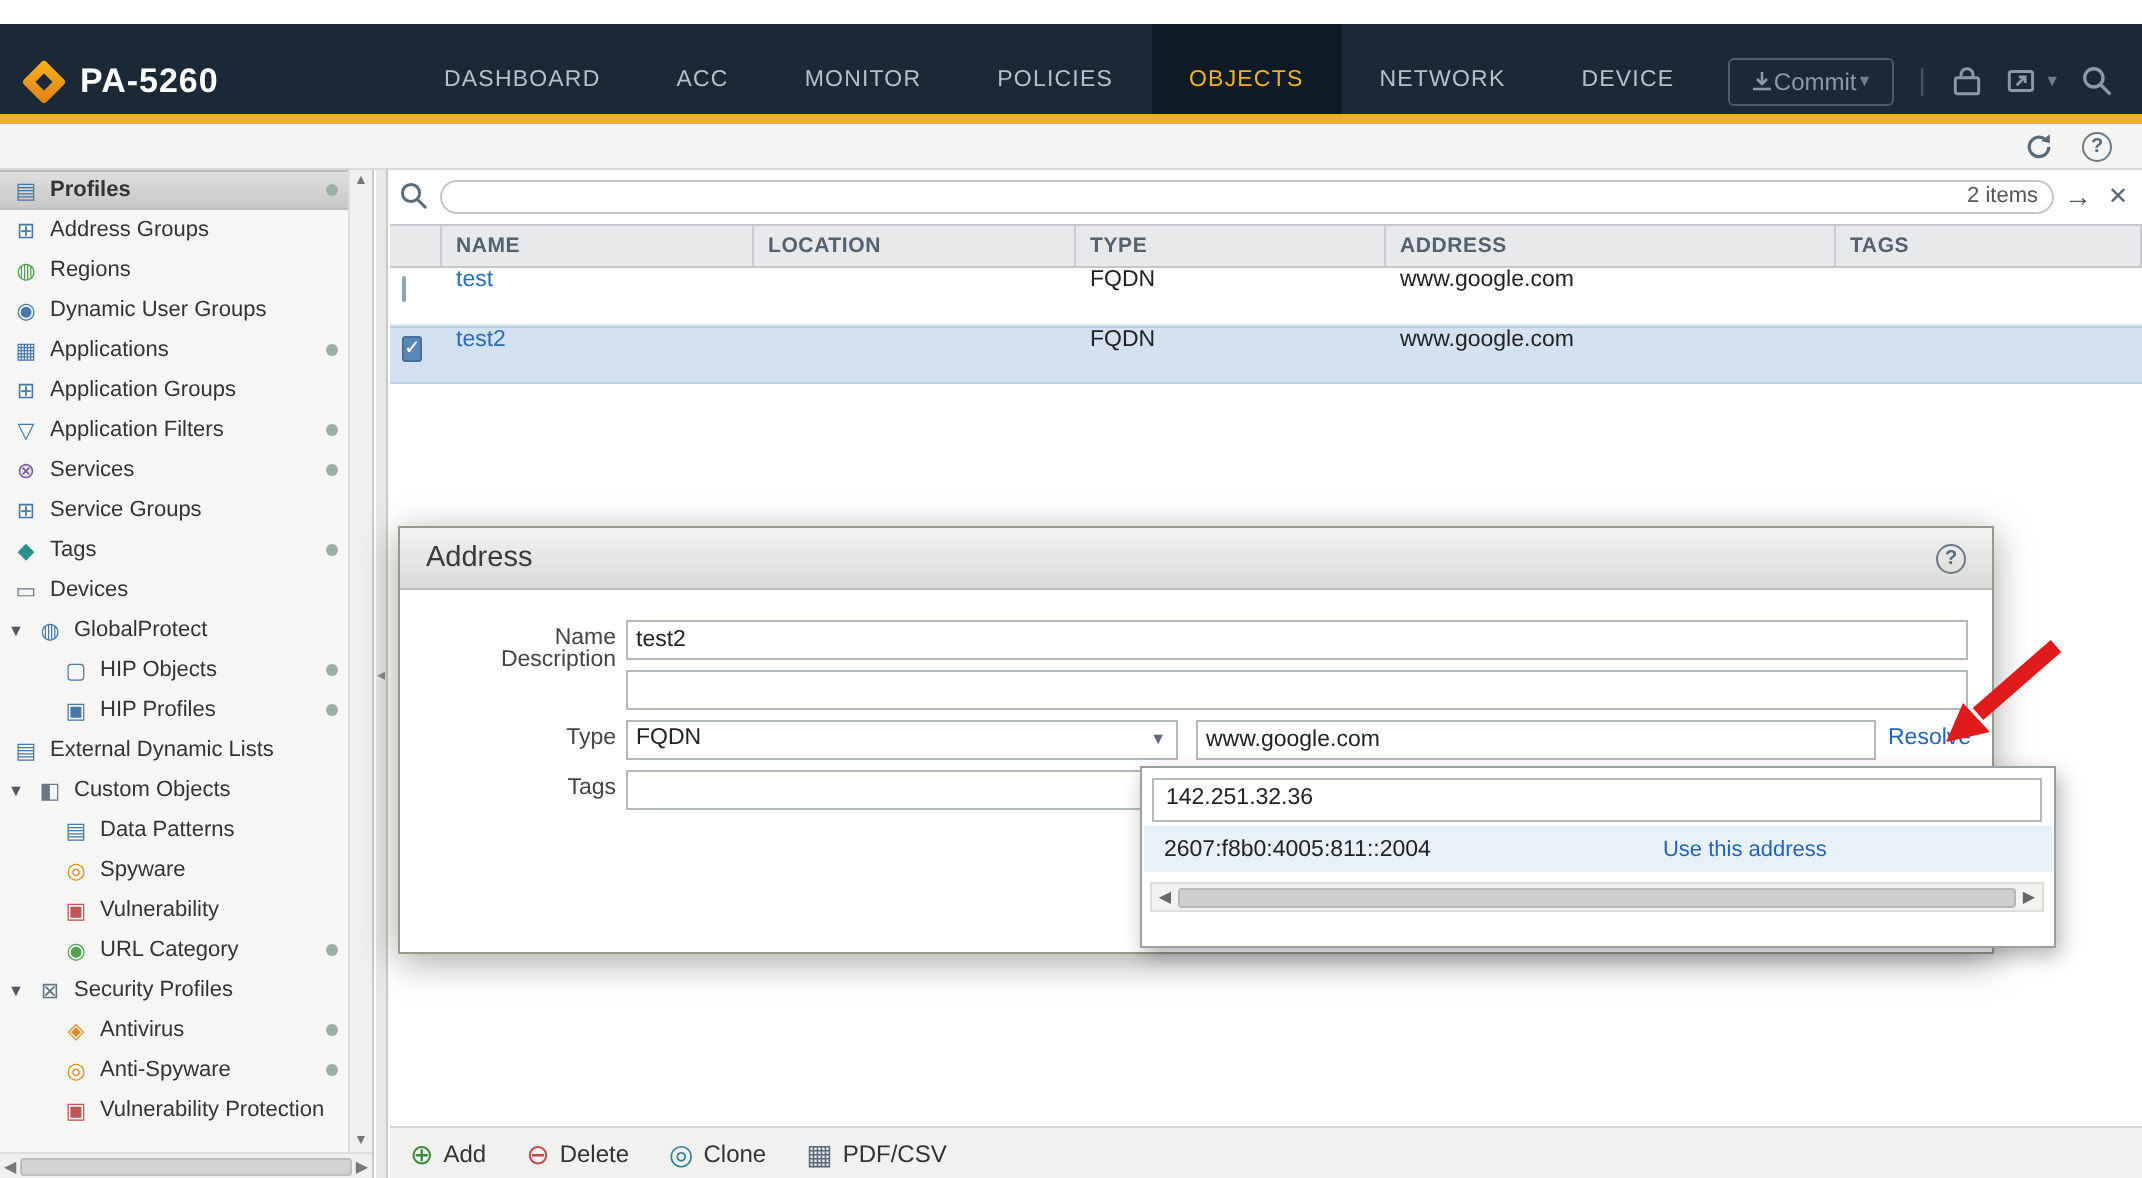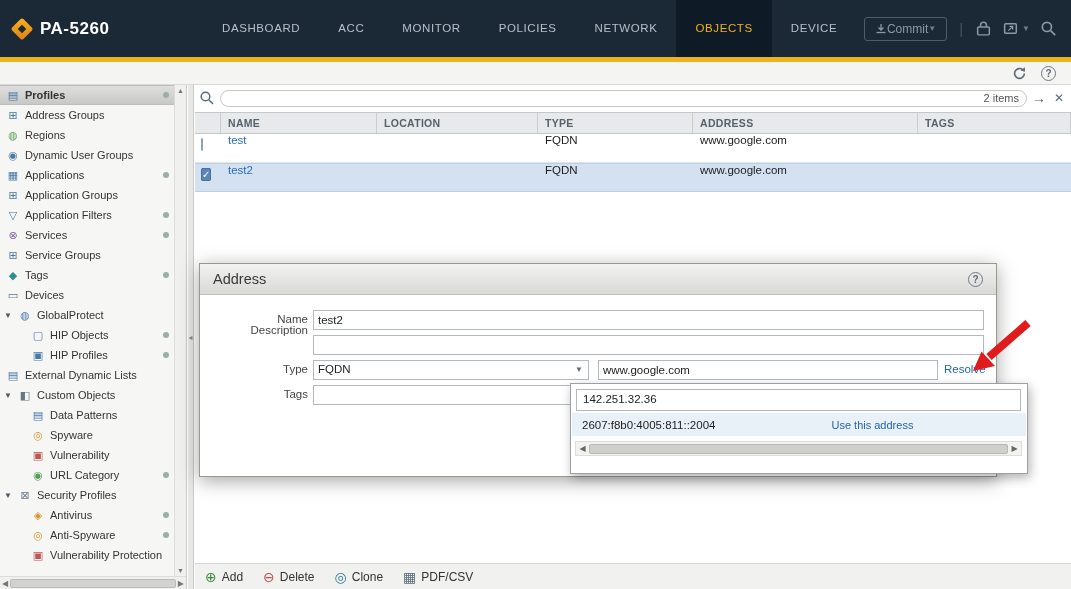--- a/index.html
+++ b/index.html
@@ -1,21 +1,21 @@
 <!DOCTYPE html>
 <html><head>
 <meta charset="utf-8">
 <style>
   *{box-sizing:border-box;margin:0;padding:0}
   html,body{width:1071px;height:589px;overflow:hidden}
   body{font-family:"Liberation Sans","DejaVu Sans",sans-serif;background:#fff}
   .app{position:relative;width:1071px;height:589px;overflow:hidden;background:#fff}
 
   
-  .topbar{position:absolute;left:0;top:0;width:100%;height:57px;background:#1b2836;display:flex;align-items:center}
+  .topbar{position:absolute;left:0;top:12px;width:100%;height:57px;background:#1b2836;display:flex;align-items:center}
   .logo{display:flex;align-items:center;gap:10px;padding-left:14px;width:175px;flex:none}
   .logo-diamond{width:16px;height:16px;transform:rotate(45deg);background:linear-gradient(135deg,#f6b21c,#e07f19);border-radius:2px;position:relative}
   .logo-diamond::after{content:"";position:absolute;left:5px;top:5px;right:5px;bottom:5px;background:#1b2836}
   .logo-text{color:#fff;font-size:17px;font-weight:bold;letter-spacing:.5px}
   .nav{display:flex;height:57px;margin-left:28px}
   .nav-item{padding:0 19px;line-height:57px;font-size:11.5px;color:#b6c0c9;letter-spacing:.6px;cursor:pointer;white-space:nowrap}
   .nav-item.active{background:#0e1a26;color:#f2b21d}
   .header-right{margin-left:auto;display:flex;align-items:center;gap:10px;padding-right:14px}
   .commit-btn{display:flex;align-items:center;gap:0;border:1px solid #4e5b68;border-radius:3px;padding:4px 10px;color:#8b98a5;font-size:12px;white-space:nowrap}
   .commit-chev{font-size:8px;color:#6e7b88}
@@ -102,22 +102,22 @@
   <header class="topbar">
     <div class="logo">
       <span class="logo-diamond"></span>
       <span class="logo-text">PA-5260</span>
     </div>
     <nav class="nav">
       <span class="nav-item">DASHBOARD</span>
       <span class="nav-item">ACC</span>
       <span class="nav-item">MONITOR</span>
       <span class="nav-item">POLICIES</span>
+      <span class="nav-item active">OBJECTS</span>
       <span class="nav-item">NETWORK</span>
-      <span class="nav-item active">OBJECTS</span>
       <span class="nav-item">DEVICE</span>
     </nav>
     <div class="header-right">
       <span class="commit-btn">
         <svg width="12" height="12" viewBox="0 0 12 12">
             <path d="M6 1 v5.5 M3.5 4.5 L6 7 L8.5 4.5" stroke="#8b98a5" stroke-width="1.3" fill="none"></path>
             <path d="M1.5 9.5 h9" stroke="#8b98a5" stroke-width="1.3"></path>
           </svg>
         <span>Commit</span>
         <span class="commit-chev">▼</span>

